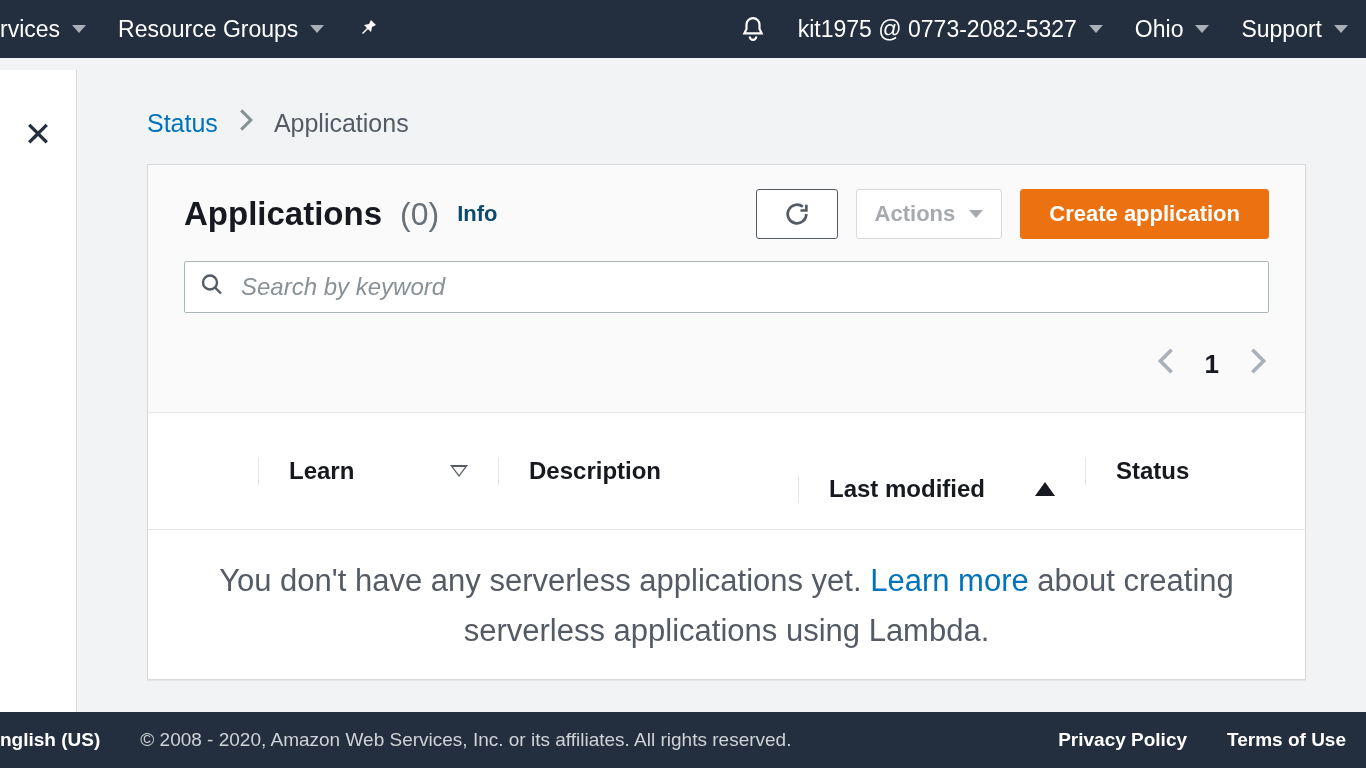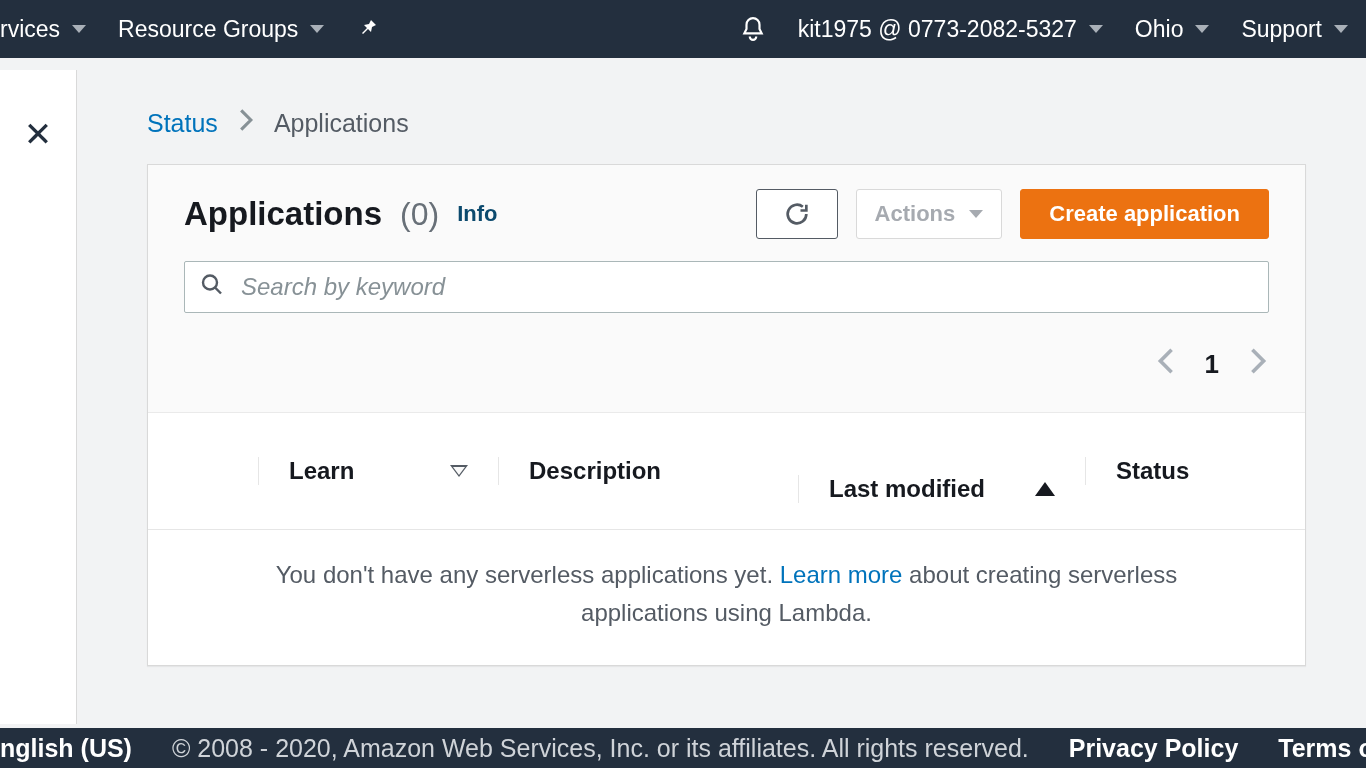--- a/index.html
+++ b/index.html
@@ -183,37 +183,37 @@
   .sort-solid-up {
     width: 0; height: 0;
     border-left: 10px solid transparent;
     border-right: 10px solid transparent;
     border-bottom: 14px solid #16191f;
   }
 
   .empty-row {
     border-top: 1px solid #e6e6e6;
     text-align: center;
-    padding: 26px 70px 32px 70px;
-    font-size: 24px;
+    padding: 26px 70px 24px 70px;
+    font-size: 31px;
     color: #545b64;
     line-height: 1.6;
   }
   .empty-row .link { color: #0073bb; cursor: pointer; }
 
   
   .footer {
     position: absolute;
     left: 0; right: 0; bottom: 0;
-    height: 40px;
+    height: 56px;
     background: #232f3e;
     color: #fff;
     display: flex;
     align-items: center;
-    font-size: 25px;
+    font-size: 19px;
     font-weight: 600;
     padding: 0 20px 0 0;
     white-space: nowrap;
     overflow: hidden;
     gap: 40px;
   }
   .footer .f-left { display:flex; align-items:center; gap:12px; }
   .footer .f-center { flex: 1; font-weight: 400; color: #cfd3d8; text-align:left;}
   .footer .f-link { cursor: pointer; }
 </style>

